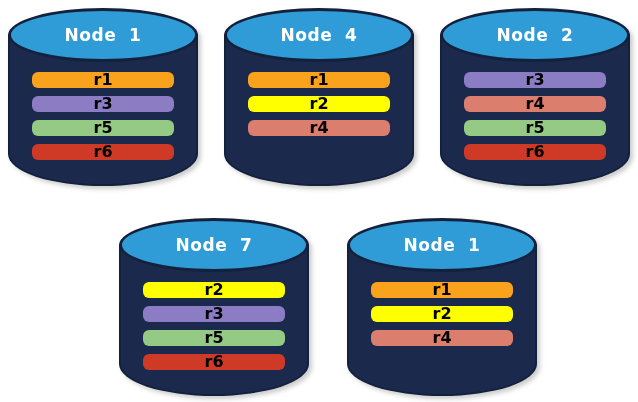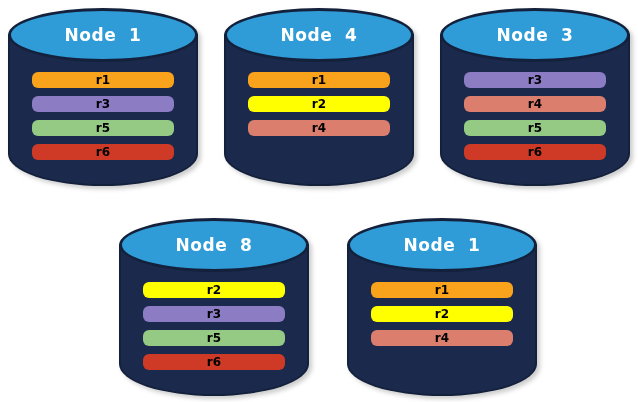--- a/index.html
+++ b/index.html
@@ -78,21 +78,21 @@
     flex-direction: column;
     align-items: center;
     gap: 8px;
   }
   .bar {
     width: 142px;
     height: 16px;
     border-radius: 6px;
     color: #000000;
     font-weight: bold;
-    font-size: 12px;
+    font-size: 16px;
     line-height: 16px;
     text-align: center;
   }
 </style>
 </head>
 <body>
 
 <div class="canvas">
   <div class="row row-top">
       <div class="cylinder">
@@ -114,35 +114,35 @@
     </div>
     <div class="bars">
           <div class="bar" style="background: rgb(249, 162, 27);">r1</div>
           <div class="bar" style="background: rgb(255, 255, 0);">r2</div>
           <div class="bar" style="background: rgb(220, 126, 110);">r4</div>
         </div>
   </div>
       <div class="cylinder">
     <div class="cyl-body"></div>
     <div class="cyl-top">
-      <span class="node-label">Node  3</span>
+      <span class="node-label">Node  2</span>
     </div>
     <div class="bars">
           <div class="bar" style="background: rgb(140, 124, 196);">r3</div>
           <div class="bar" style="background: rgb(220, 126, 110);">r4</div>
           <div class="bar" style="background: rgb(148, 202, 132);">r5</div>
           <div class="bar" style="background: rgb(207, 58, 39);">r6</div>
         </div>
   </div>
     </div>
   <div class="row row-bottom">
       <div class="cylinder">
     <div class="cyl-body"></div>
     <div class="cyl-top">
-      <span class="node-label">Node  8</span>
+      <span class="node-label">Node  7</span>
     </div>
     <div class="bars">
           <div class="bar" style="background: rgb(255, 255, 0);">r2</div>
           <div class="bar" style="background: rgb(140, 124, 196);">r3</div>
           <div class="bar" style="background: rgb(148, 202, 132);">r5</div>
           <div class="bar" style="background: rgb(207, 58, 39);">r6</div>
         </div>
   </div>
       <div class="cylinder">
     <div class="cyl-body"></div>

